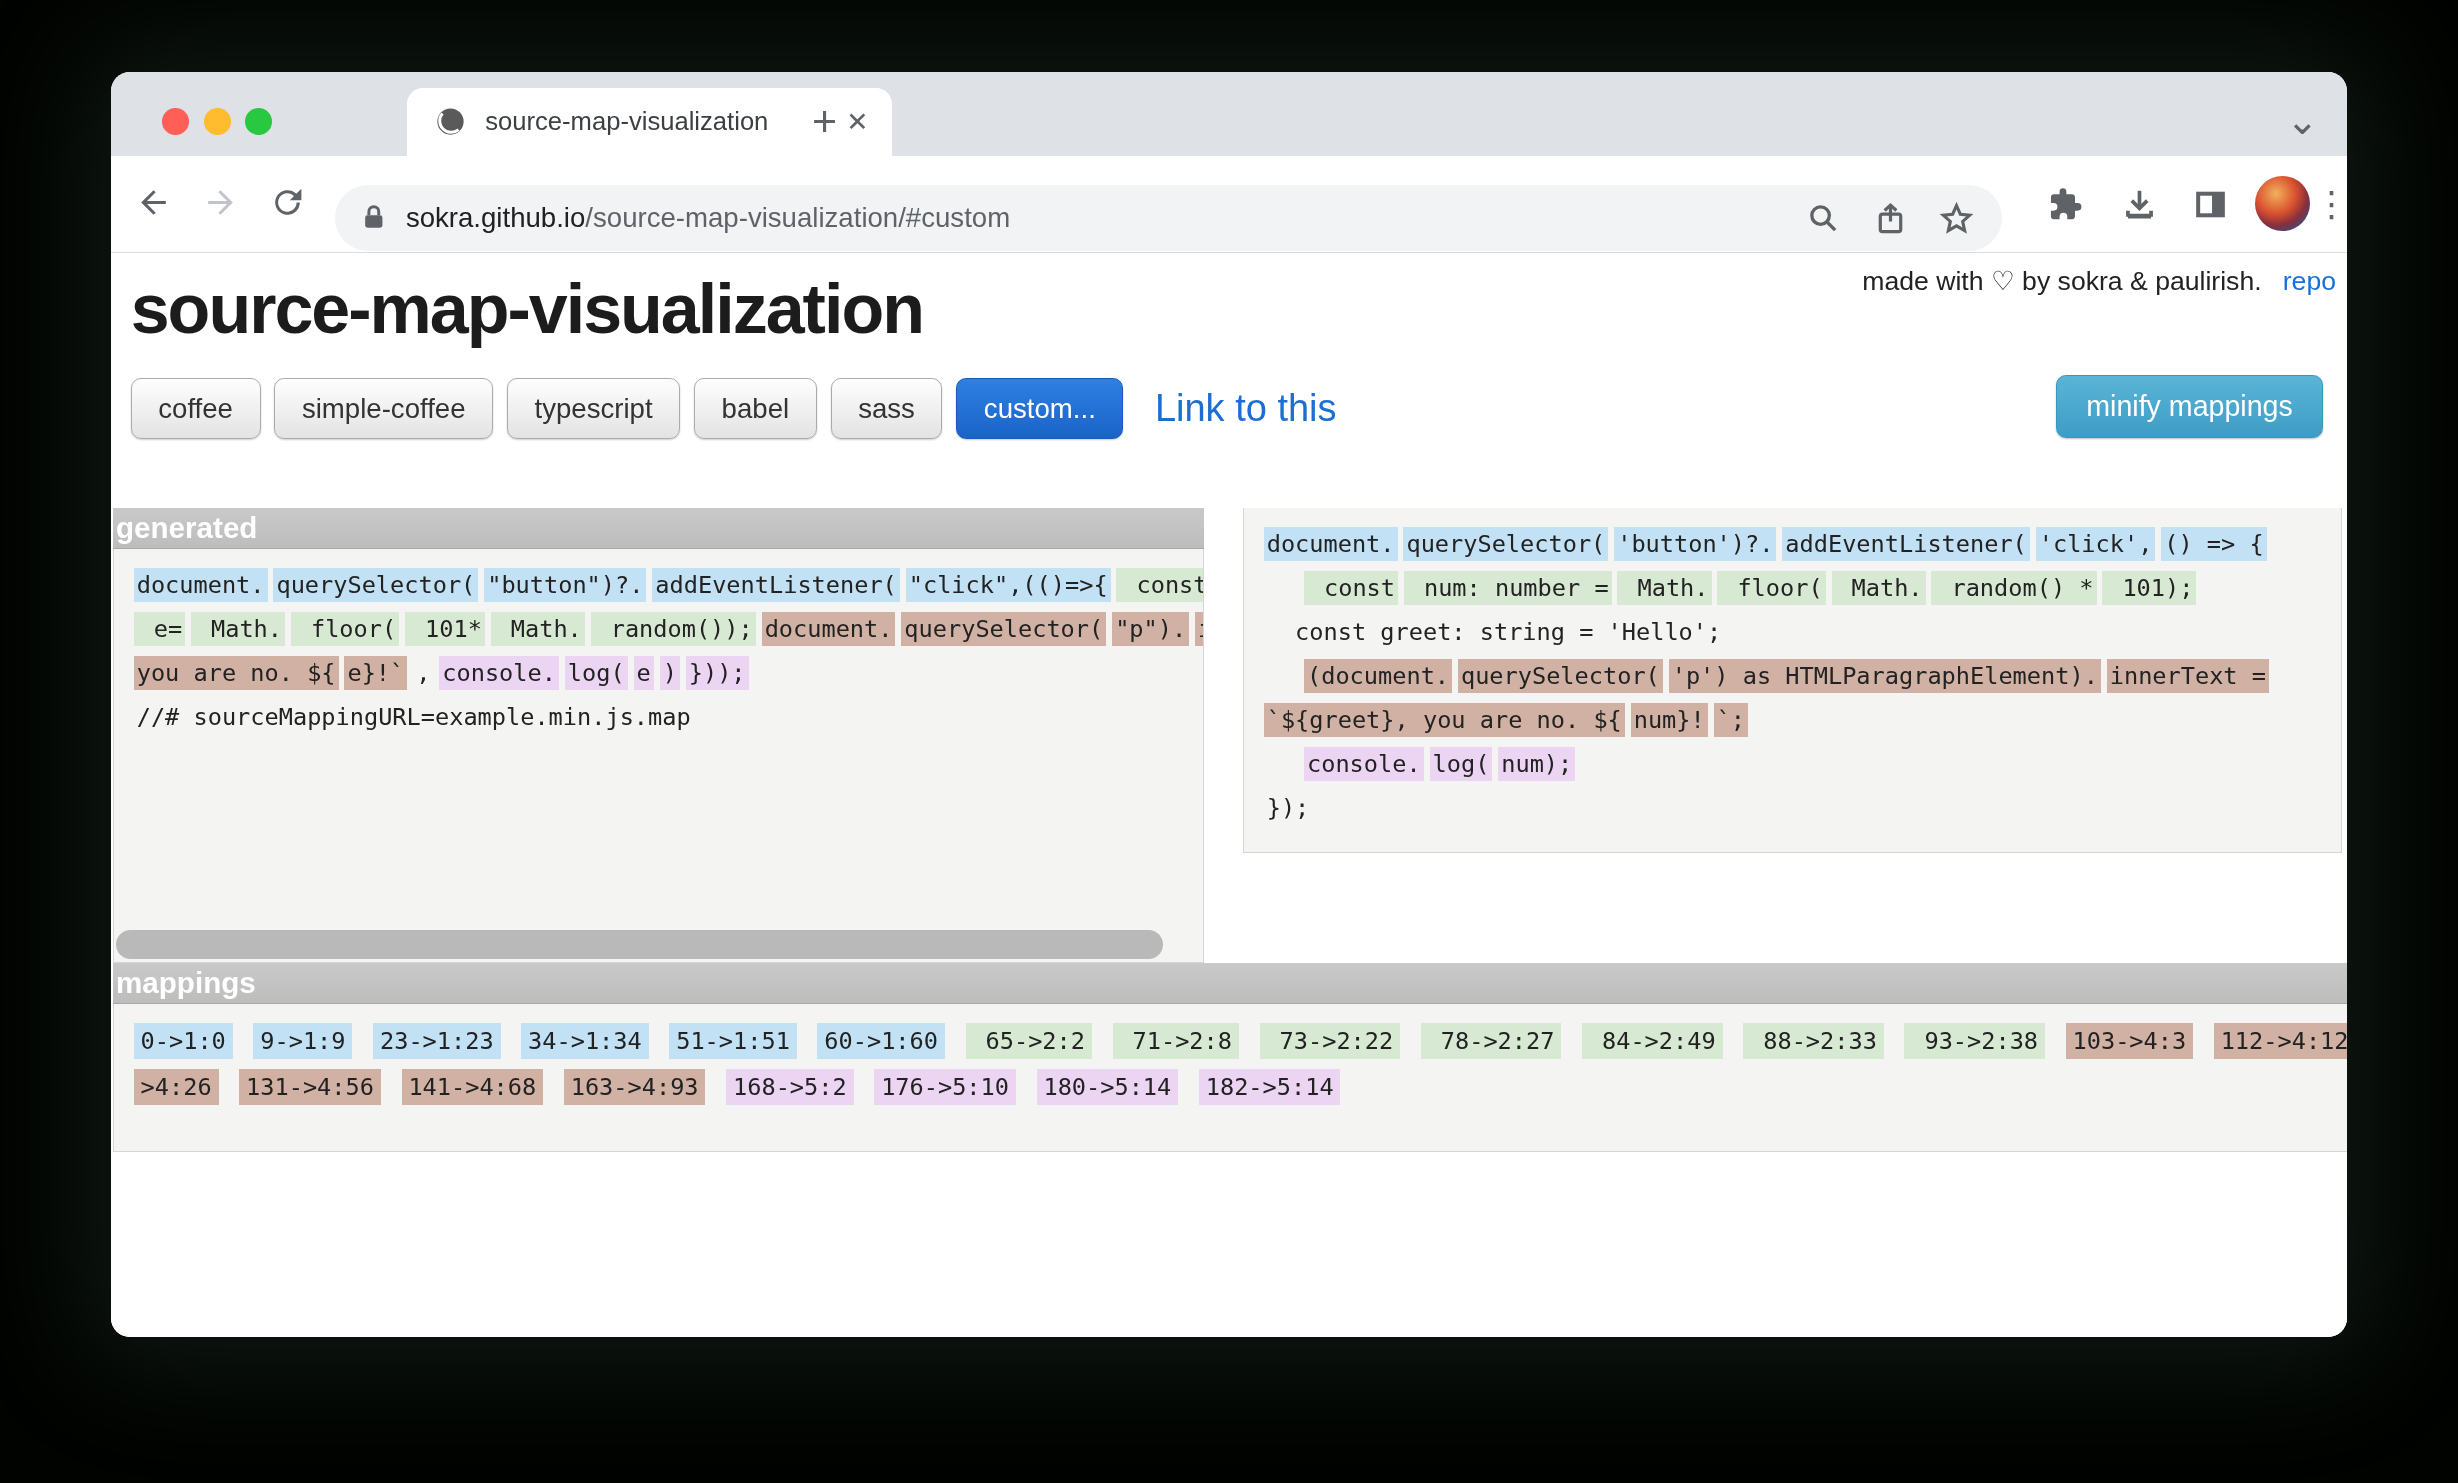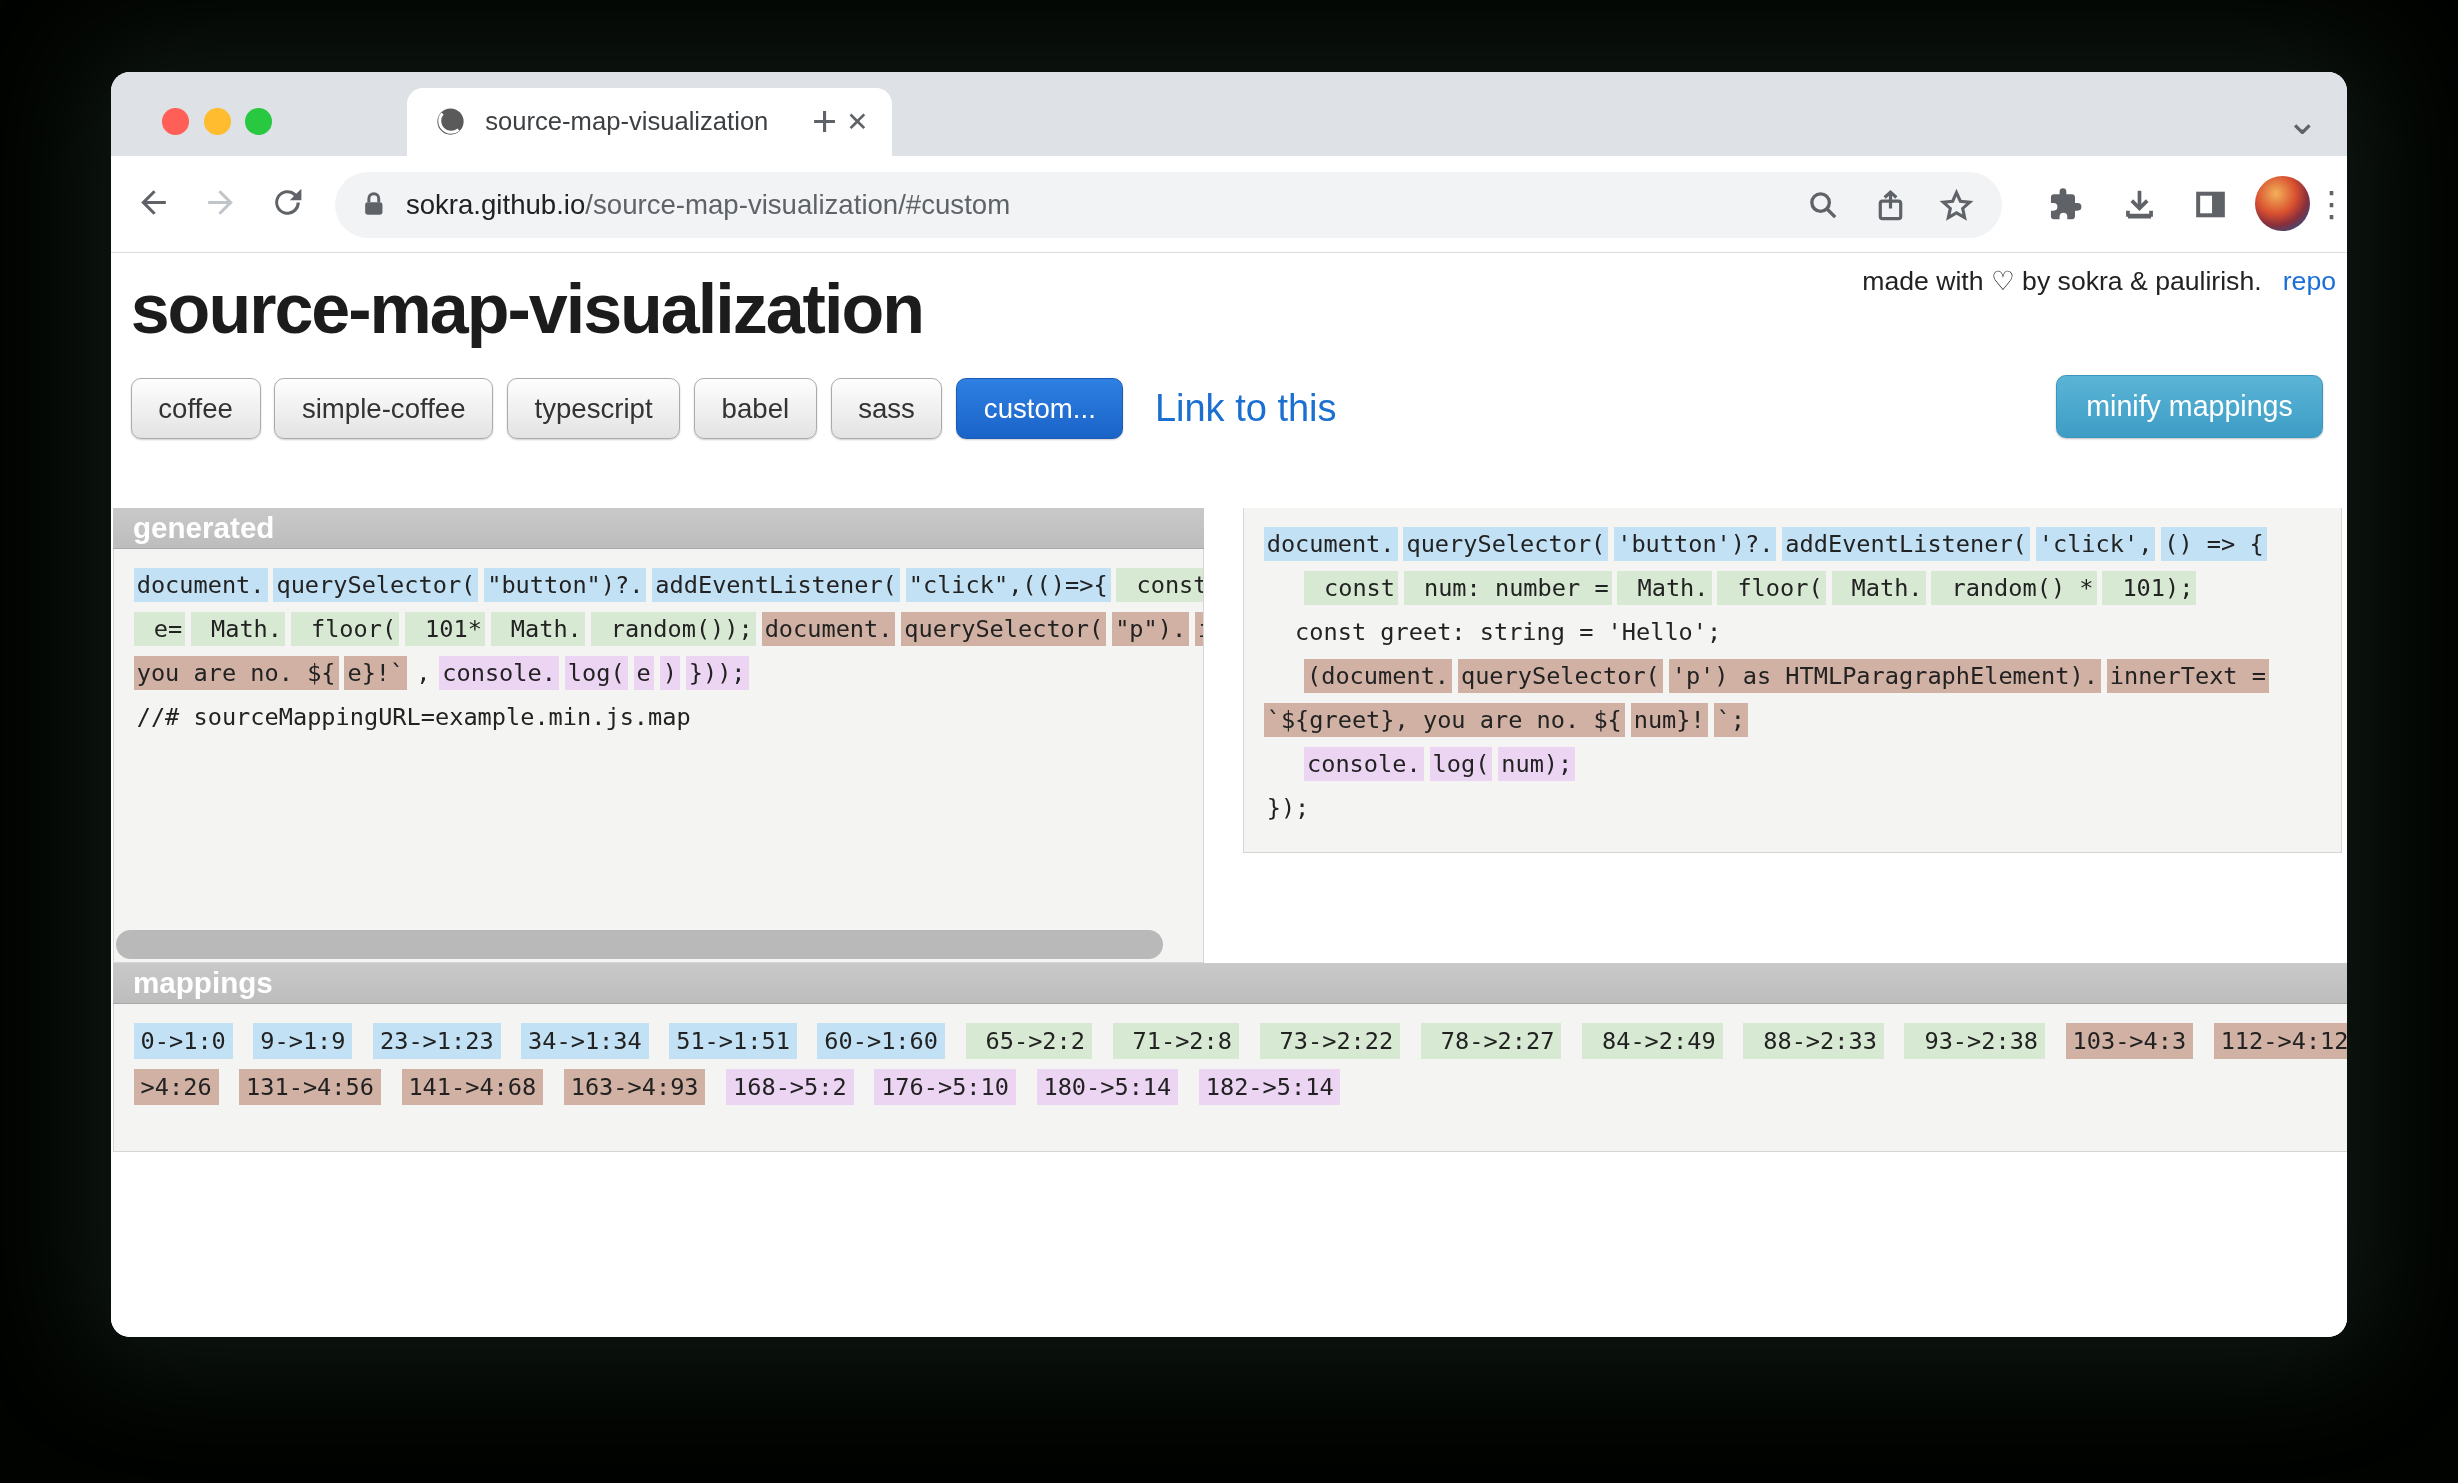--- a/index.html
+++ b/index.html
@@ -17,21 +17,21 @@
   .tab{position:absolute;left:296px;top:15.8px;width:485px;height:68px;background:#fff;
     border-radius:15.8px 15.8px 0 0;display:flex;align-items:center;padding:0 17.7px 0 25.6px;box-sizing:border-box;}
   .tab-title{font-size:25.6px;color:#3c4043;margin-left:17.7px;flex:1;white-space:nowrap;overflow:hidden;}
   .tab-close{font-size:26.6px;color:#5f6368;padding:0 5.9px;cursor:pointer;}
   .newtab{position:absolute;left:701px;top:27.6px;font-size:43px;line-height:43px;color:#5f6368;cursor:pointer;}
   .tab-chevron{position:absolute;left:2175px;top:25.6px;font-size:39px;color:#5f6368;cursor:pointer;}
 
   
   .toolbar{position:relative;height:96px;background:#fff;border-bottom:1px solid #dadce0;}
   .navicon{position:absolute;top:23.6px;width:45px;height:45px;display:flex;align-items:center;justify-content:center;cursor:pointer;}
-  .urlbar{position:absolute;left:224px;top:16px;width:1667px;height:66px;background:#f1f3f4;border-radius:33px;
+  .urlbar{position:absolute;left:224px;top:29px;width:1667px;height:66px;background:#f1f3f4;border-radius:33px;
     display:flex;align-items:center;padding:0 23.6px;box-sizing:border-box;}
   .url{font-size:27.6px;margin-left:17.7px;white-space:nowrap;flex:1;}
   .url .domain{color:#202124;}
   .url .path{color:#5f6368;}
   .pillicon{width:43px;height:43px;display:flex;align-items:center;justify-content:center;cursor:pointer;margin-left:23.6px;}
   .ticon{position:absolute;top:25.6px;width:45px;height:45px;display:flex;align-items:center;justify-content:center;cursor:pointer;}
   .avatar{position:absolute;left:2144px;top:19.7px;width:55px;height:55px;border-radius:50%;cursor:pointer;
     background:radial-gradient(circle at 38% 32%,#f3b15a 0%,#d8502f 40%,#8a2f3c 62%,#2f4d7d 85%);}
   .kebab{position:absolute;left:2203px;top:21.7px;font-size:35px;line-height:51px;color:#5f6368;cursor:pointer;letter-spacing:0;}
 
@@ -44,21 +44,21 @@
   .btn{font-size:27.6px;color:#333;background:linear-gradient(#fefefe,#e3e3e3);border:1px solid #ababab;
     border-radius:9.9px;padding:13.8px 26.6px;margin-right:13.8px;cursor:pointer;box-shadow:0 1px 2px rgba(0,0,0,.2);white-space:nowrap;}
   .btn.active{background:linear-gradient(#2e80e2,#1a63c8);border-color:#1a5ab4;color:#fff;}
   .linkto{font-size:38px;color:#1b6fd0;margin-left:17.7px;cursor:pointer;text-decoration:none;white-space:nowrap;}
   .minify{position:absolute;right:23.6px;top:122px;font-size:28.6px;color:#fff;background:linear-gradient(#5ab4d6,#3e9dc5);
     border:1px solid #3b96bd;border-radius:9.9px;padding:13.8px 29.6px;cursor:pointer;box-shadow:0 1px 2px rgba(0,0,0,.25);white-space:nowrap;}
 
   
   .panel{position:absolute;box-sizing:border-box;}
   .panel-header{height:40px;background:linear-gradient(#c9c9c9,#bdbdbd);border-bottom:1px solid #a8a8a8;
-    color:#fff;font-size:29.6px;font-weight:bold;line-height:40px;padding-left:20px;}
+    color:#fff;font-size:29.6px;font-weight:bold;line-height:40px;padding-left:3px;}
   .panel-body{position:relative;background:#f4f4f2;border:1px solid #d6d6d6;border-top:none;margin:0;
     font-family:"DejaVu Sans Mono",monospace;font-size:23.6px;line-height:44px;color:#222;
     padding:13.8px 0 0 19.7px;box-sizing:border-box;overflow:hidden;}
   .gen-panel{left:2px;top:255px;width:1091px;}
   .gen-panel .panel-body{height:414px;}
   .orig-panel{left:1132px;top:255px;width:1099px;}
   .orig-panel .panel-body{height:345px;}
   .map-panel{left:2px;top:710px;width:2397px;}
   .map-panel .panel-body{height:148px;padding:13.8px 0 0 19.7px;line-height:46px;}
   .code-line{white-space:pre;}

